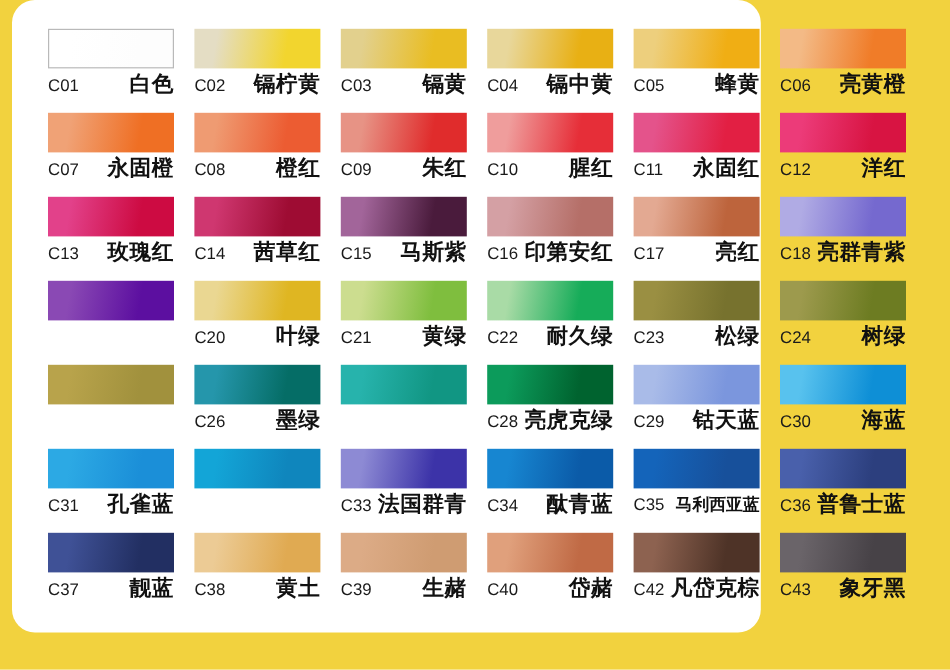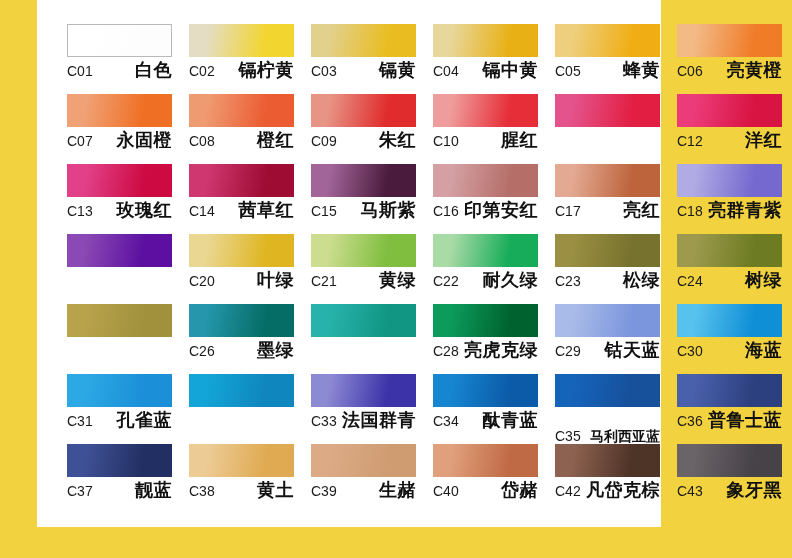--- a/index.html
+++ b/index.html
@@ -9,26 +9,27 @@
   }
   body {
     width: 792px;
     height: 558px;
     background: #f2d23e;
     font-family: "Liberation Sans", "DejaVu Sans", sans-serif;
     overflow: hidden;
   }
   #chart-page {
     position: absolute;
-    left: 37px;
+    left: 10px;
     top: 0px;
     width: 624px;
     height: 527px;
     background: #ffffff;
     box-sizing: border-box;
+    border-radius: 19px;
   }
   #swatch-grid {
     position: absolute;
     left: 30px;
     top: 24px;
     width: 702px;
     display: grid;
     grid-template-columns: repeat(6, 122px);
     grid-template-rows: repeat(7, 70px);
   }
@@ -68,21 +69,20 @@
   }
   .swatch-name {
     font-size: 18px;
     font-weight: 700;
     color: #111111;
     letter-spacing: 0.5px;
   }
   .swatch-name.long {
     font-size: 14px;
     letter-spacing: 0px;
-    margin-top: 16px;
   }
 </style>
 </head>
 <body>
 
 <div id="chart-page">
   <div id="swatch-grid">
       <div class="swatch-cell">
         <div class="swatch-chip outlined" style="background: linear-gradient(100deg, rgb(255, 255, 255) 0%, rgb(255, 255, 255) 18%, rgb(253, 253, 253) 72%, rgb(253, 253, 253) 100%);"></div>
         <div class="swatch-caption">
@@ -148,20 +148,24 @@
       </div>
       <div class="swatch-cell">
         <div class="swatch-chip" style="background: linear-gradient(100deg, rgb(239, 157, 156) 0%, rgb(239, 157, 156) 18%, rgb(230, 46, 56) 72%, rgb(230, 46, 56) 100%);"></div>
         <div class="swatch-caption">
           <span class="swatch-code">C10</span>
           <span class="swatch-name">腥红</span>
         </div>
       </div>
       <div class="swatch-cell">
         <div class="swatch-chip" style="background: linear-gradient(100deg, rgb(228, 83, 139) 0%, rgb(228, 83, 139) 18%, rgb(226, 31, 67) 72%, rgb(226, 31, 67) 100%);"></div>
+        <div class="swatch-caption">
+          <span class="swatch-code">C11</span>
+          <span class="swatch-name">永固红</span>
+        </div>
       </div>
       <div class="swatch-cell">
         <div class="swatch-chip" style="background: linear-gradient(100deg, rgb(236, 59, 121) 0%, rgb(236, 59, 121) 18%, rgb(216, 20, 66) 72%, rgb(216, 20, 66) 100%);"></div>
         <div class="swatch-caption">
           <span class="swatch-code">C12</span>
           <span class="swatch-name">洋红</span>
         </div>
       </div>
       <div class="swatch-cell">
         <div class="swatch-chip" style="background: linear-gradient(100deg, rgb(226, 65, 138) 0%, rgb(226, 65, 138) 18%, rgb(205, 11, 66) 72%, rgb(205, 11, 66) 100%);"></div>

